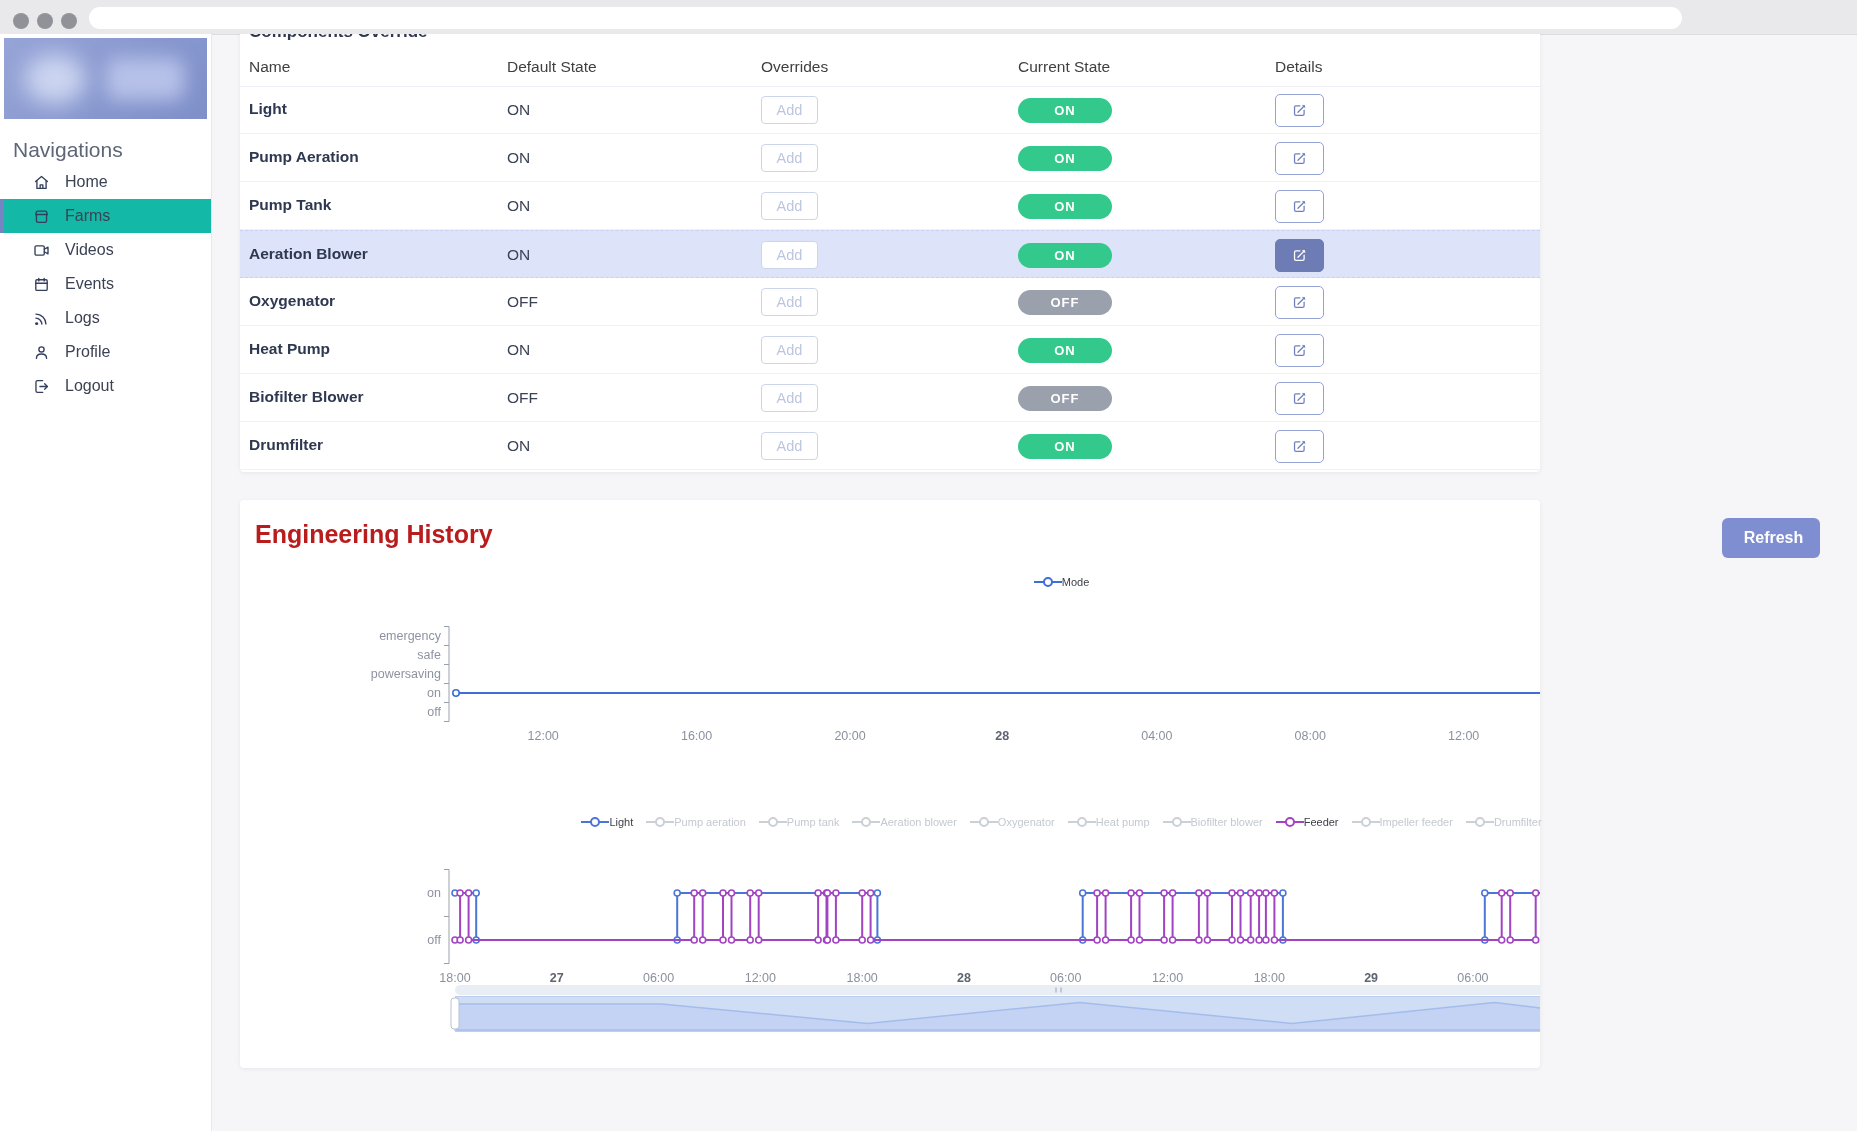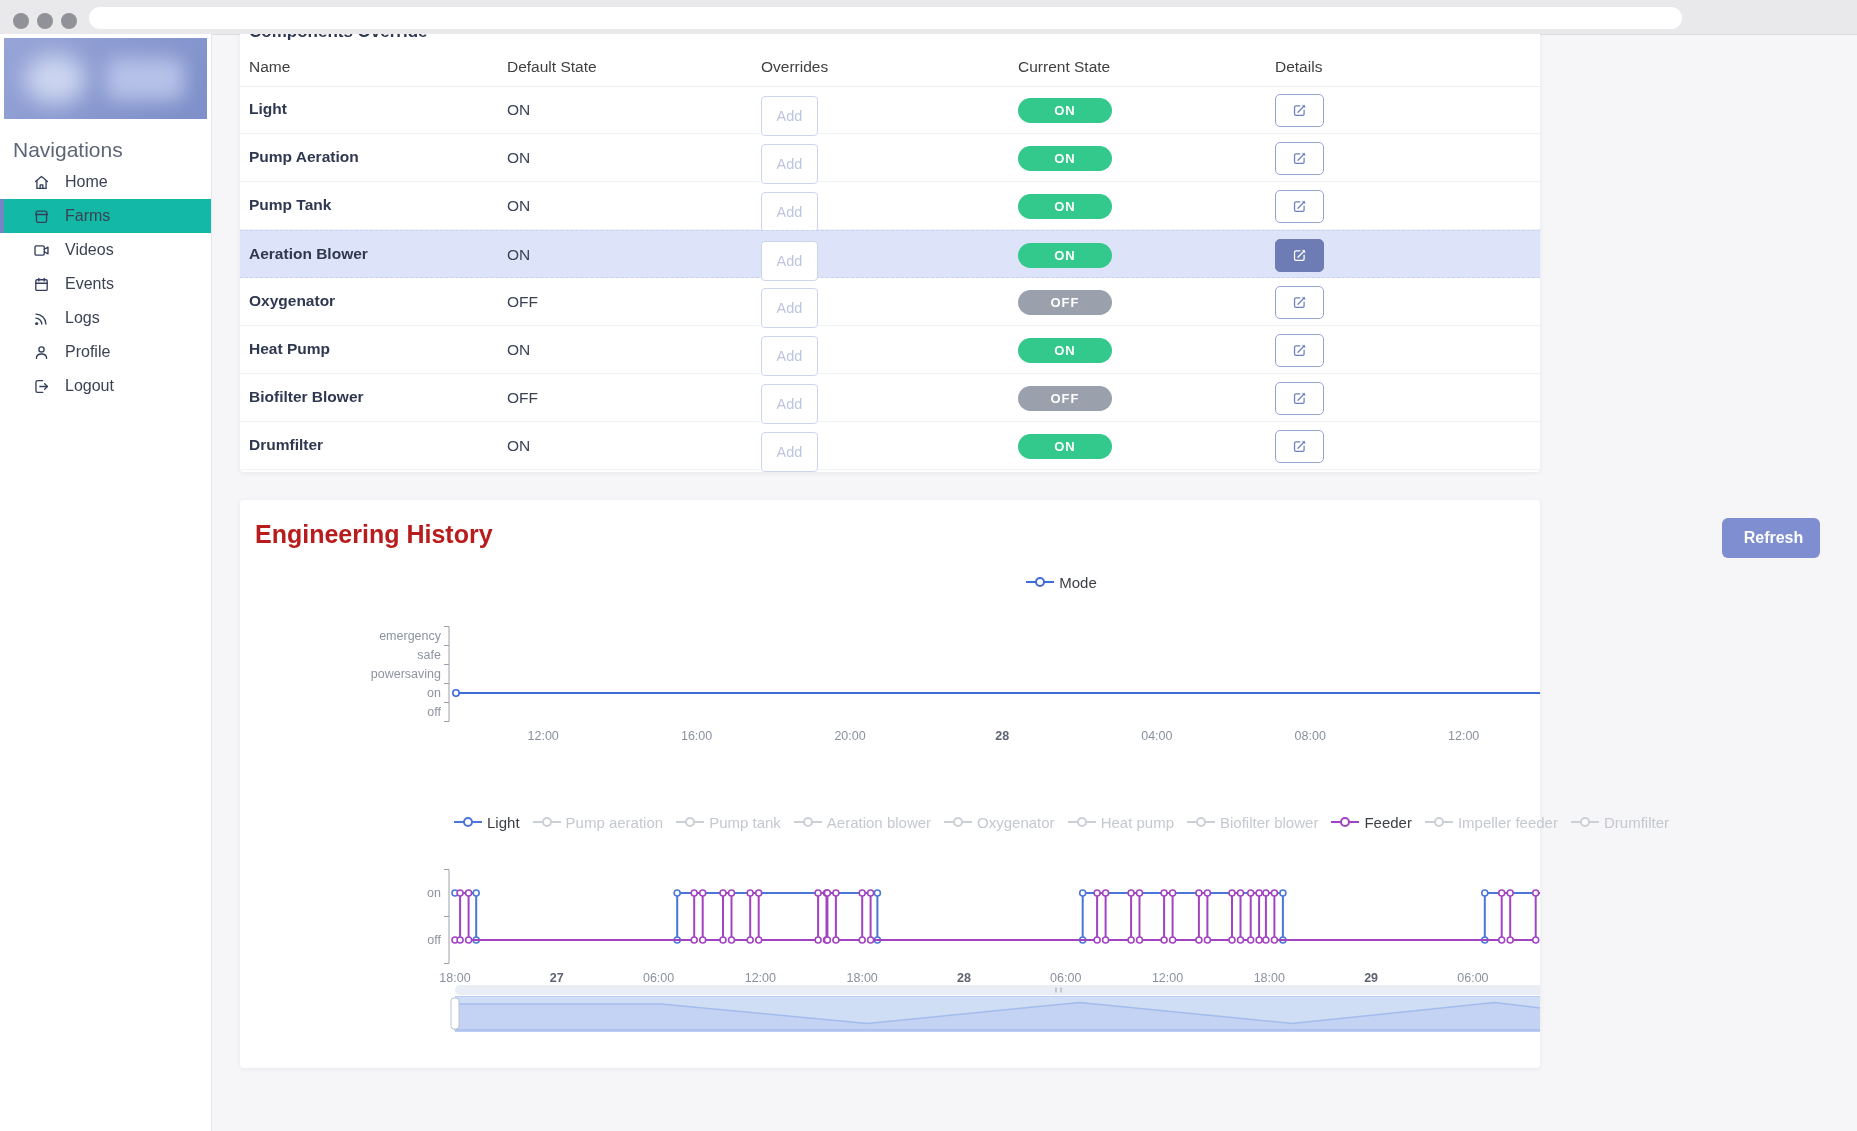--- a/index.html
+++ b/index.html
@@ -44,21 +44,21 @@
     border-bottom:1px solid #eceef3; }
   .th { position:absolute; top:10px; font-size:15.5px; color:#404040; }
   .th0{left:9px}.th1{left:267px}.th2{left:521px}.th3{left:778px}.th4{left:1035px}
   .trow { position:absolute; left:0; width:100%; height:48px;
     border-bottom:1px solid #f1f2f6; box-sizing:border-box; }
   .trow.highlight { background:#dde3f8; border-top:1px dashed #c8d1ef;
     border-bottom:1px dashed #c8d1ef; }
   .c-name { position:absolute; left:9px; top:14px; font-size:15.5px;
     font-weight:700; color:#2e3850; }
   .c-def { position:absolute; left:267px; top:15px; font-size:15.5px; color:#3a4356; }
-  .add-btn { position:absolute; left:521px; top:10px; width:57px; height:40px;
+  .add-btn { position:absolute; left:521px; top:10px; width:57px; height:28px;
     border:1px solid #ccd5ea; border-radius:4px; background:#fff; color:#bcc6e0;
     font-size:14.5px; font-family:inherit; cursor:pointer; }
   .pill { position:absolute; left:778px; top:12px; width:94px; height:25px;
     border-radius:13px; color:#fff; font-size:13px; font-weight:700;
     letter-spacing:1px; display:flex; align-items:center; justify-content:center; }
   .pill.on { background:#33c98c; } .pill.off { background:#9aa0ac; }
   .edit-btn { position:absolute; left:1035px; top:8px; width:47px; height:31px;
     border:1px solid #95a3d4; border-radius:5px; background:#fff; display:flex;
     align-items:center; justify-content:center; cursor:pointer; }
   .edit-btn svg { width:17px; height:17px; stroke:#7080bd; fill:none;
@@ -68,21 +68,21 @@
   #card-engineering { left:28px; top:466px; width:1300px; height:568px; }
   .card2-title { position:absolute; left:15px; top:20px; font-size:25px;
     font-weight:700; color:#b91c1c; }
   .refresh-btn { position:absolute; left:1482px; top:18px; width:98px; height:40px;
     background:#7e8ed1; border:none; border-radius:6px; color:#fff; font-size:16px;
     font-weight:700; font-family:inherit; cursor:pointer;padding-left:11px; }
   .legend { position:absolute; left:215px; width:1213px; display:flex;
     justify-content:center; align-items:center; }
   #legend1 { top:72px; height:20px; gap:18px; }
   #legend2 { top:312px; height:20px; gap:13px; }
-  .li { display:flex; align-items:center; gap:5px; font-size:15px;
+  .li { display:flex; align-items:center; font-size:11px;
     color:#3c3f46; cursor:pointer; white-space:nowrap; }
   .li.inactive { color:#c4c8cf; }
   #chart1 { position:absolute; left:0; top:60px; }
   #chart2 { position:absolute; left:0; top:335px; }
   svg text { font-family:"Liberation Sans", sans-serif; }
   .footer { position:absolute; left:28px; top:1078px; width:1300px;
     text-align:center; font-size:15.5px; color:#3a4356; }
   .footer a { color:#8f99da; text-decoration:none; cursor:pointer; }
 </style>
 </head>

